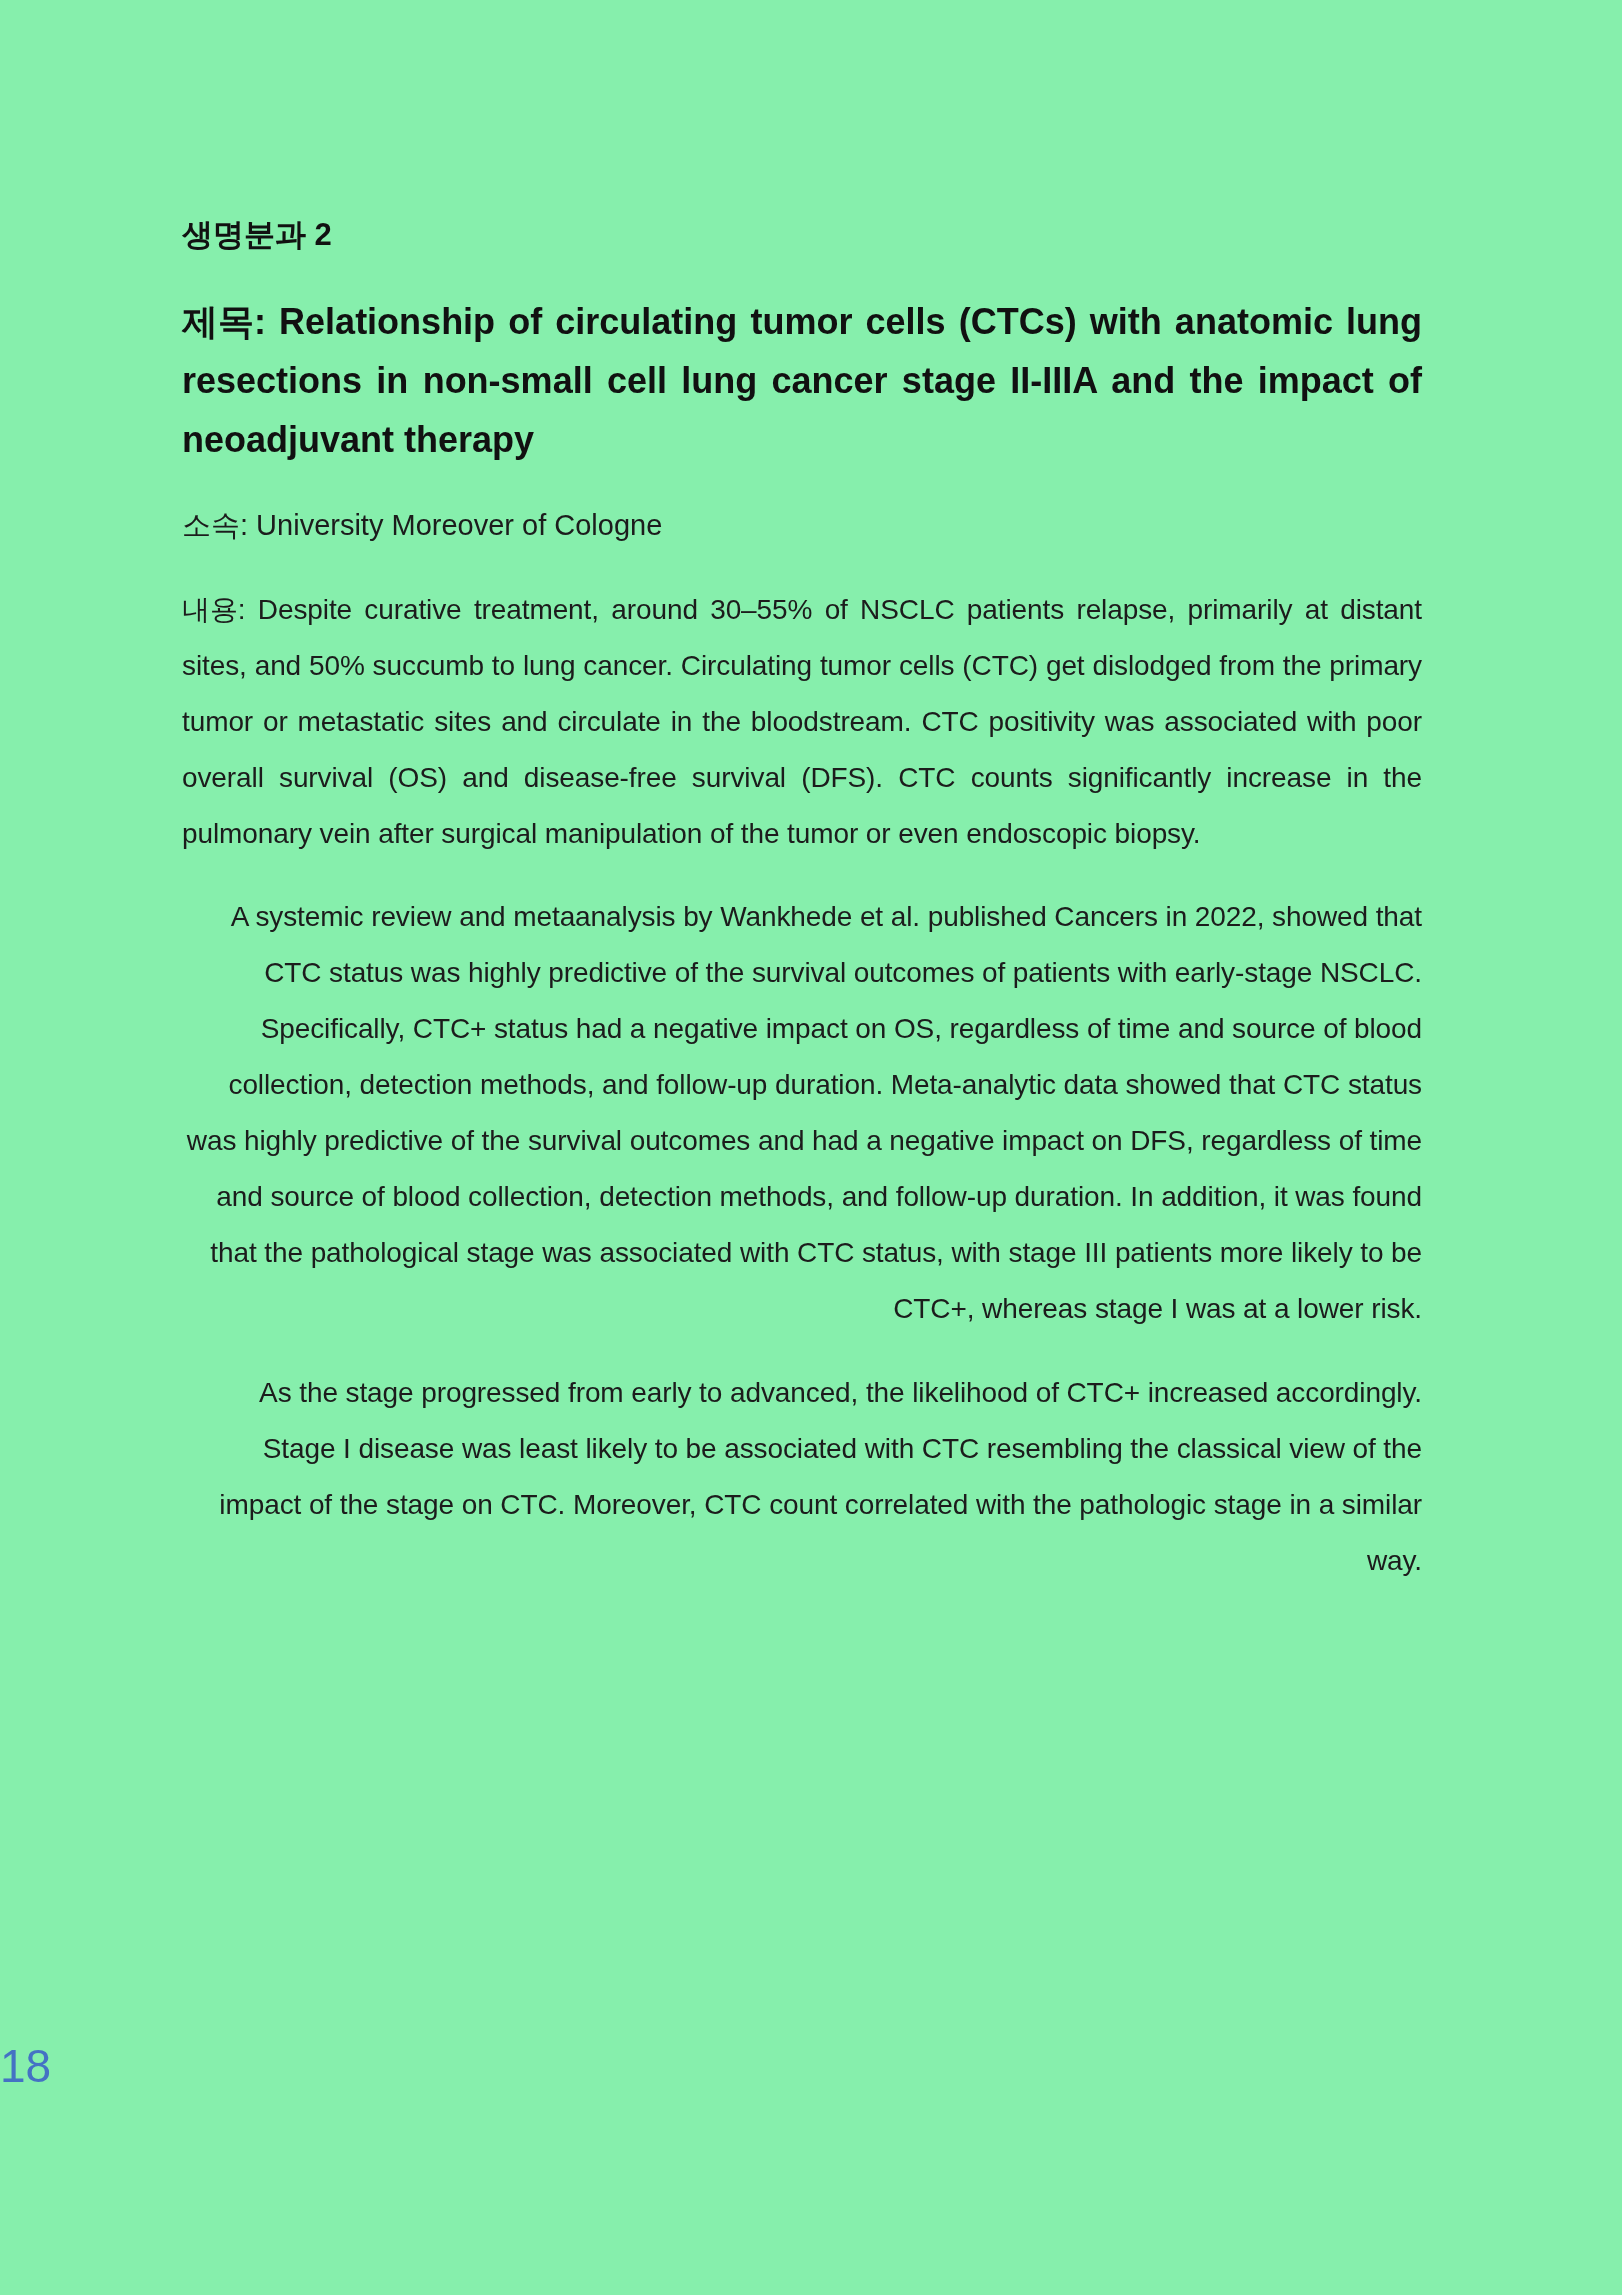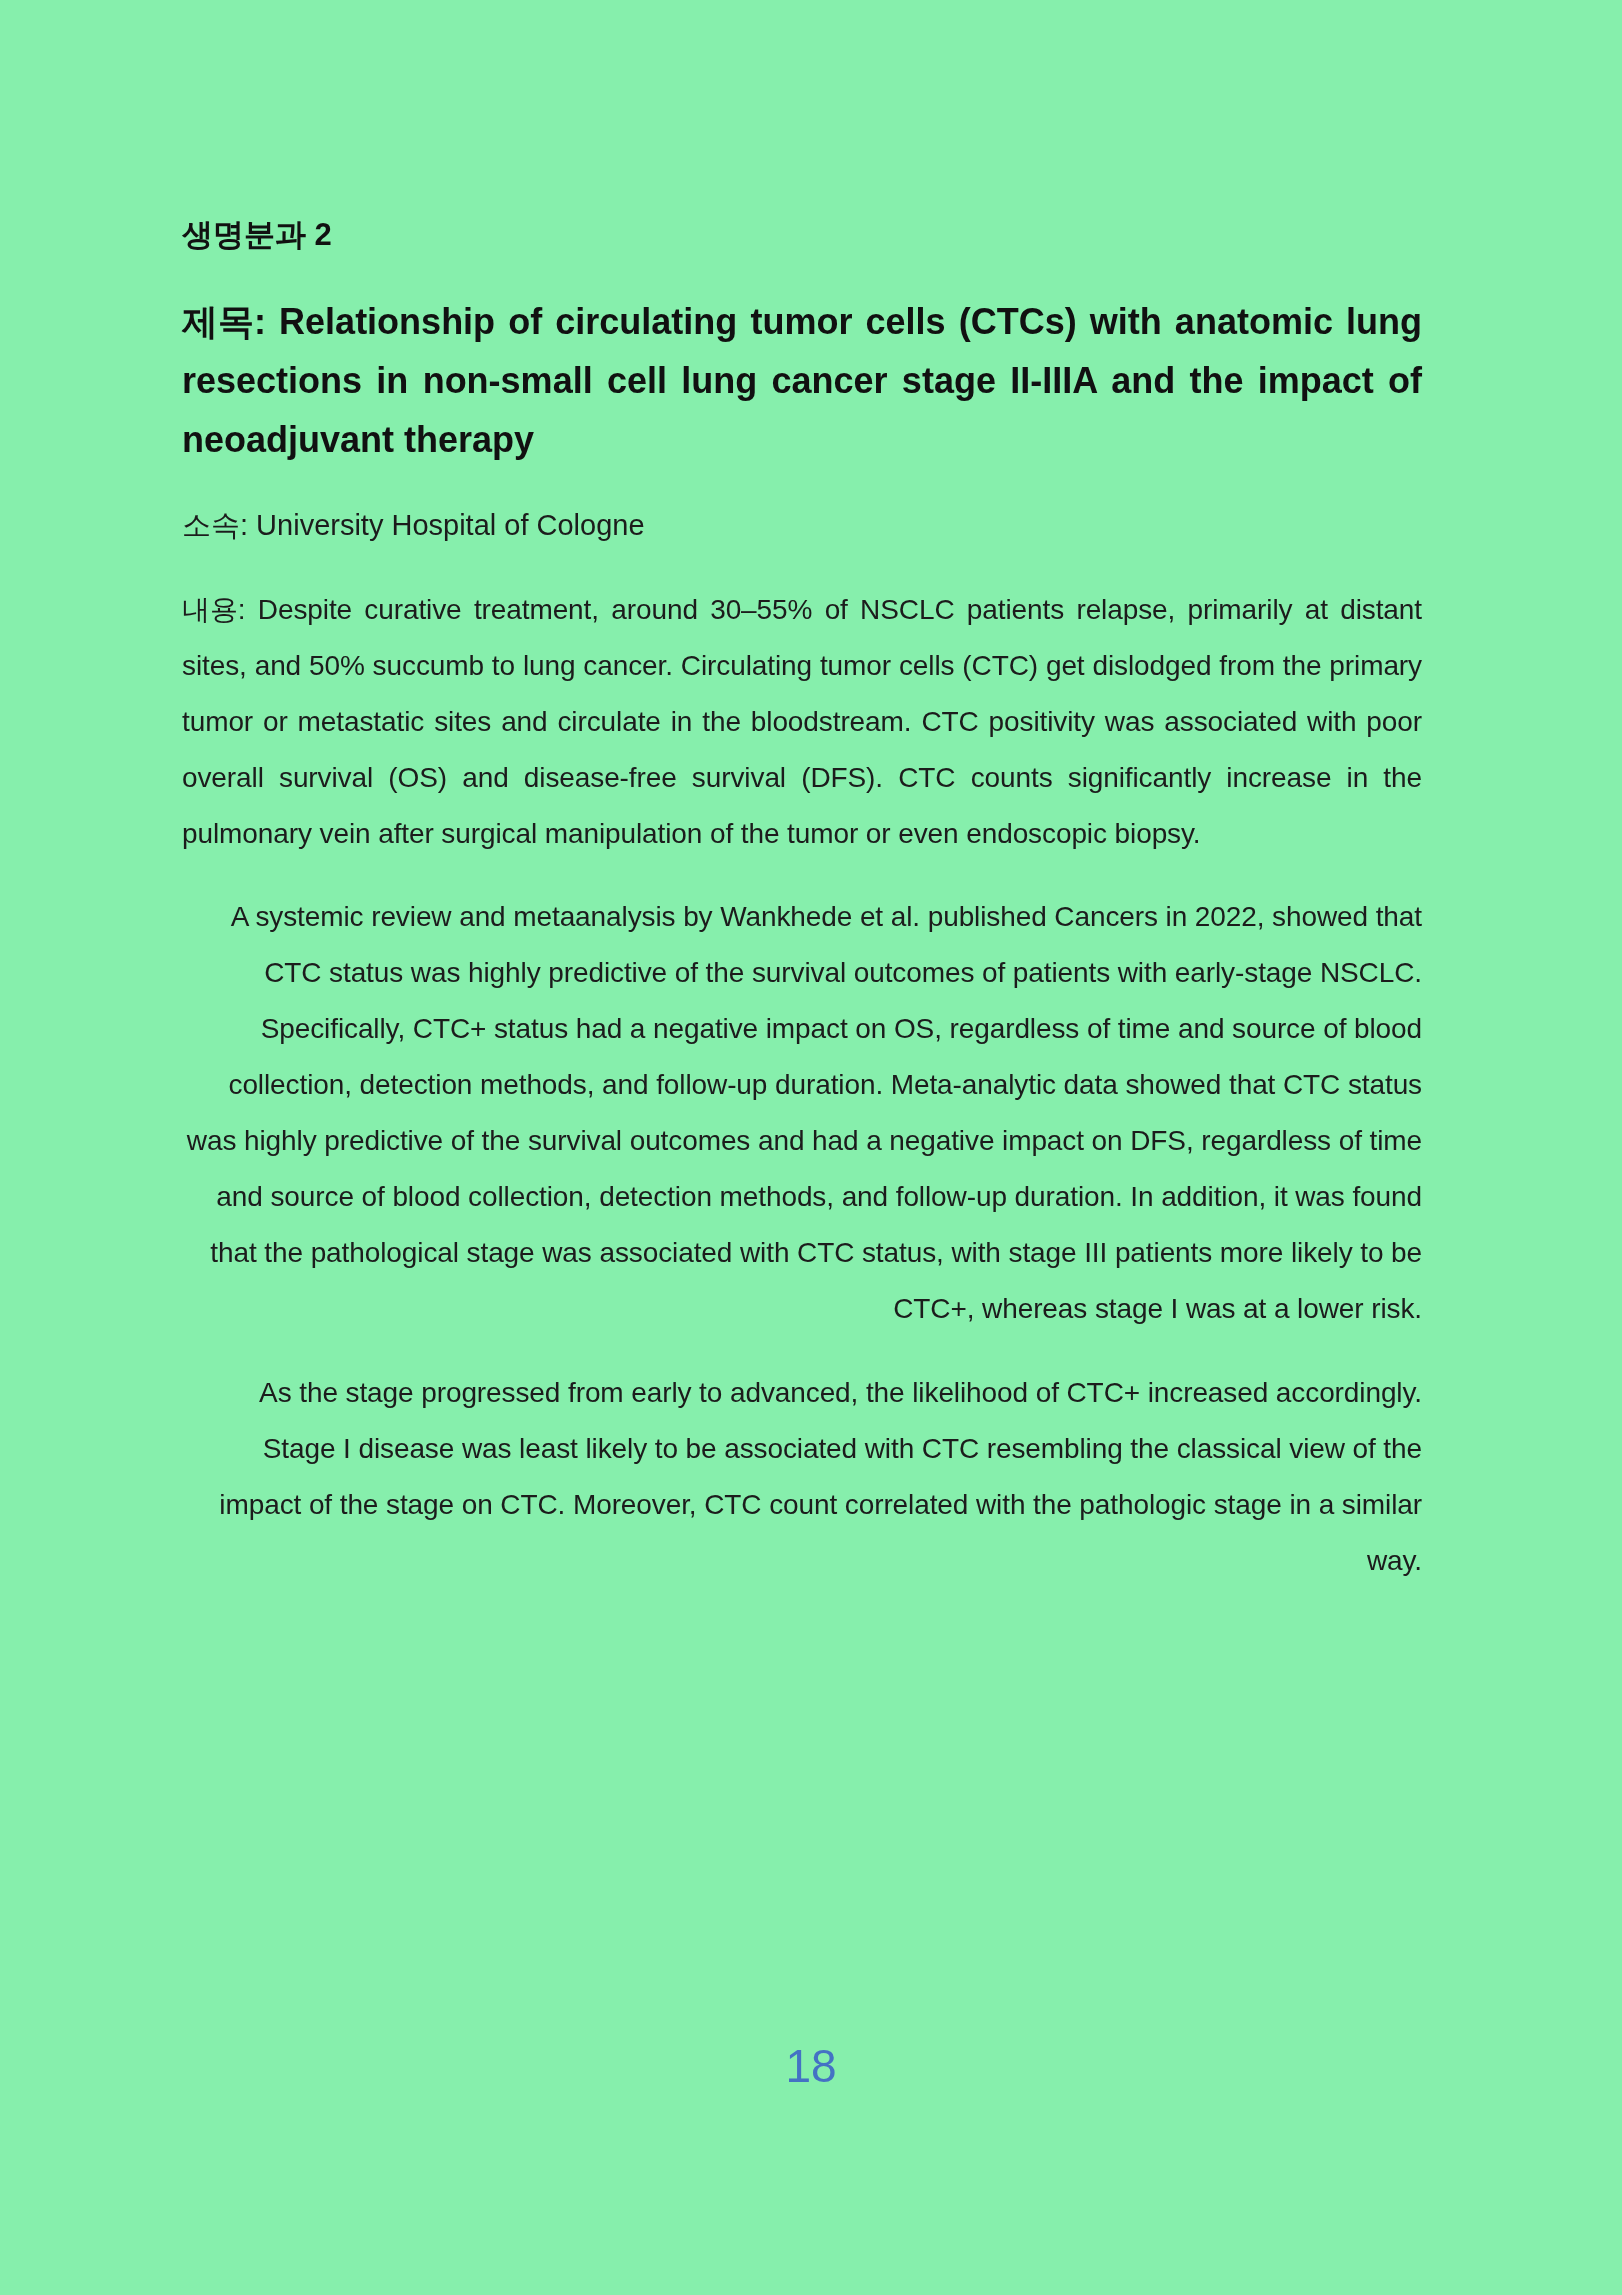--- a/index.html
+++ b/index.html
@@ -49,38 +49,38 @@
     text-align: right;
   }
   .body-para.justified {
     text-align: justify;
   }
   .page-number {
     position: absolute;
     top: 2040px;
     left: 0;
     width: 100%;
-    text-align: center;
+    text-align: left;
     font-size: 46px;
     font-weight: 400;
     line-height: 52px;
     color: #4472c4;
   }
 </style>
 </head>
 <body>
 
 <div class="page">
 
   <div class="section-heading">생명분과 2</div>
 
   <div class="doc-title">제목: Relationship of circulating tumor cells (CTCs) with anatomic lung resections in non-small cell lung cancer stage II-IIIA and the impact of neoadjuvant therapy</div>
 
 
-  <div class="meta-line">소속: University Hospital of Cologne</div>
+  <div class="meta-line">소속: University Moreover of Cologne</div>
 
 
   <div class="body-para justified">내용: Despite curative treatment, around 30–55% of NSCLC patients relapse, primarily at distant sites, and 50% succumb to lung cancer. Circulating tumor cells (CTC) get dislodged from the primary tumor or metastatic sites and circulate in the bloodstream. CTC positivity was associated with poor overall survival (OS) and disease-free survival (DFS). CTC counts significantly increase in the pulmonary vein after surgical manipulation of the tumor or even endoscopic biopsy.</div>
 
   <div class="body-para">A systemic review and metaanalysis by Wankhede et al. published Cancers in 2022, showed that CTC status was highly predictive of the survival outcomes of patients with early-stage NSCLC. Specifically, CTC+ status had a negative impact on OS, regardless of time and source of blood collection, detection methods, and follow-up duration. Meta-analytic data showed that CTC status was highly predictive of the survival outcomes and had a negative impact on DFS, regardless of time and source of blood collection, detection methods, and follow-up duration. In addition, it was found that the pathological stage was associated with CTC status, with stage III patients more likely to be CTC+, whereas stage I was at a lower risk.</div>
 
   <div class="body-para">As the stage progressed from early to advanced, the likelihood of CTC+ increased accordingly. Stage I disease was least likely to be associated with CTC resembling the classical view of the impact of the stage on CTC. Moreover, CTC count correlated with the pathologic stage in a similar way.</div>
 
 
   <div class="page-number">18</div>

